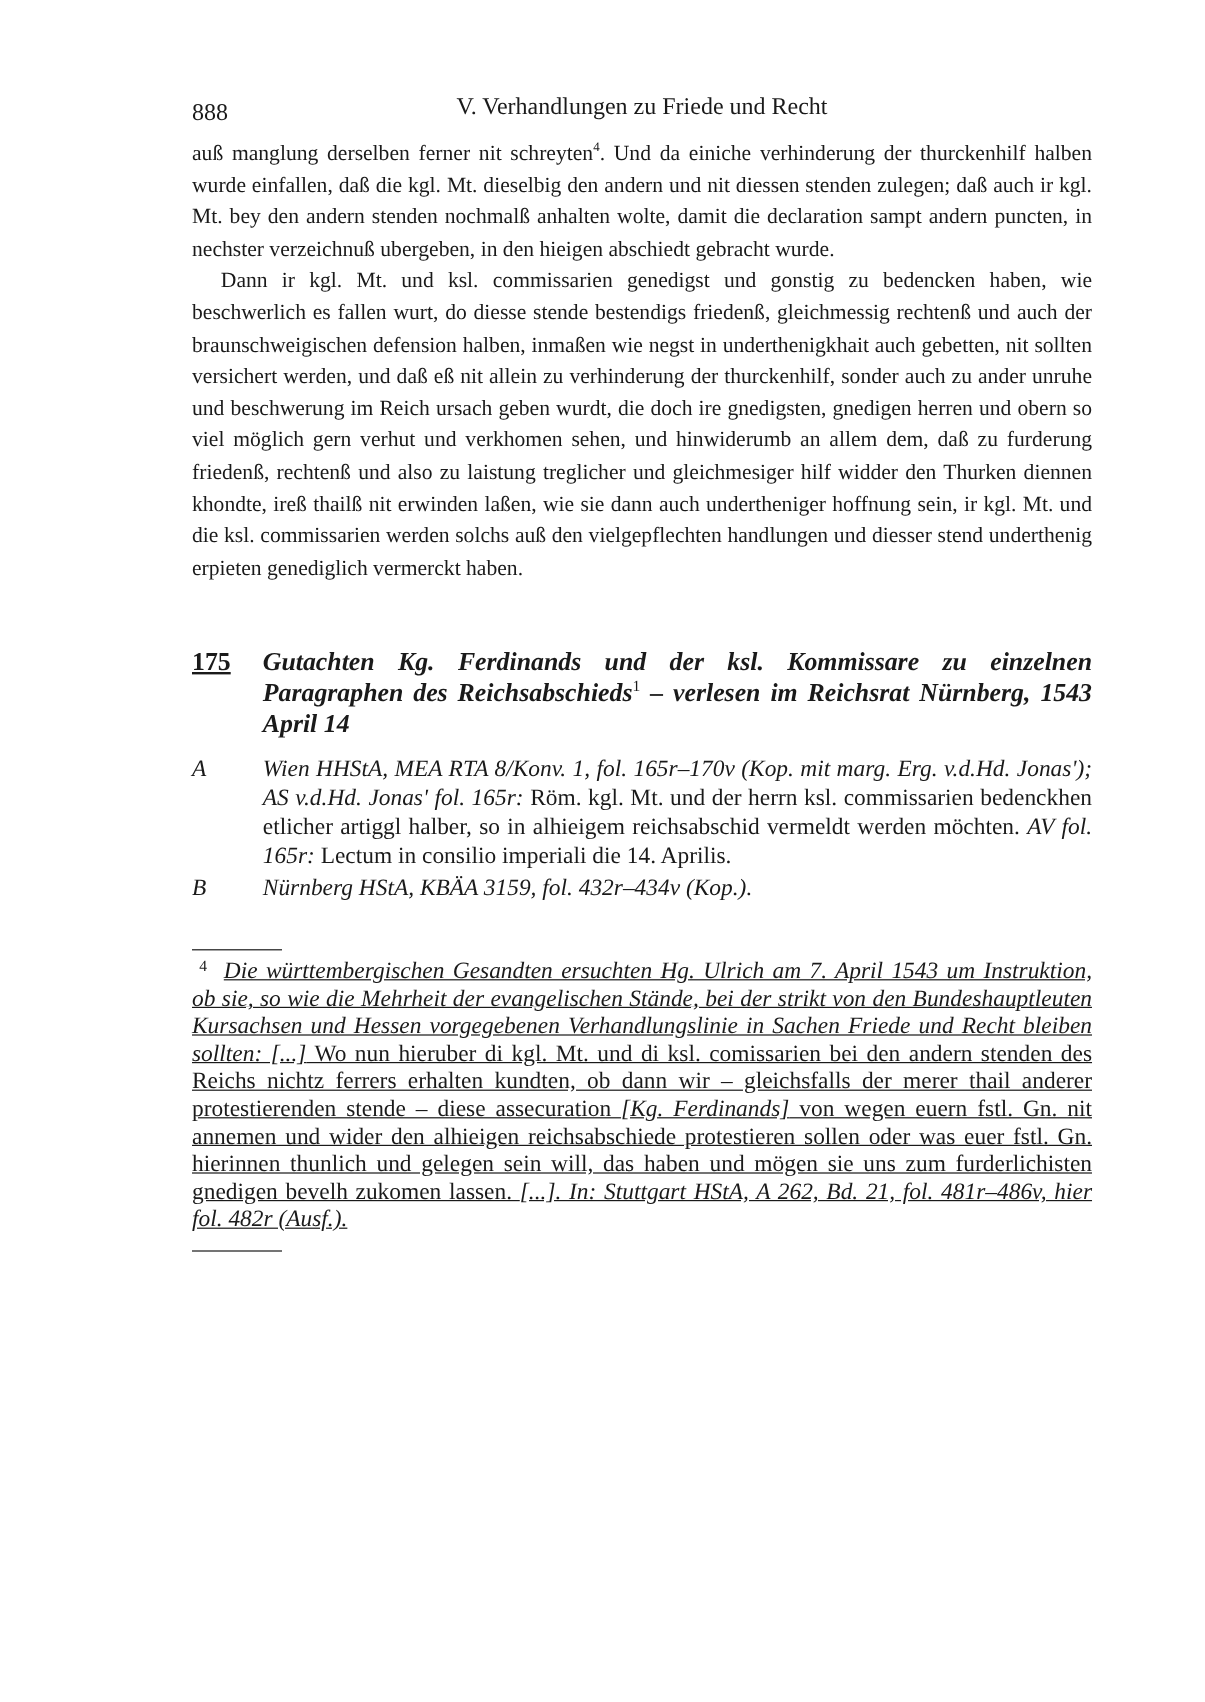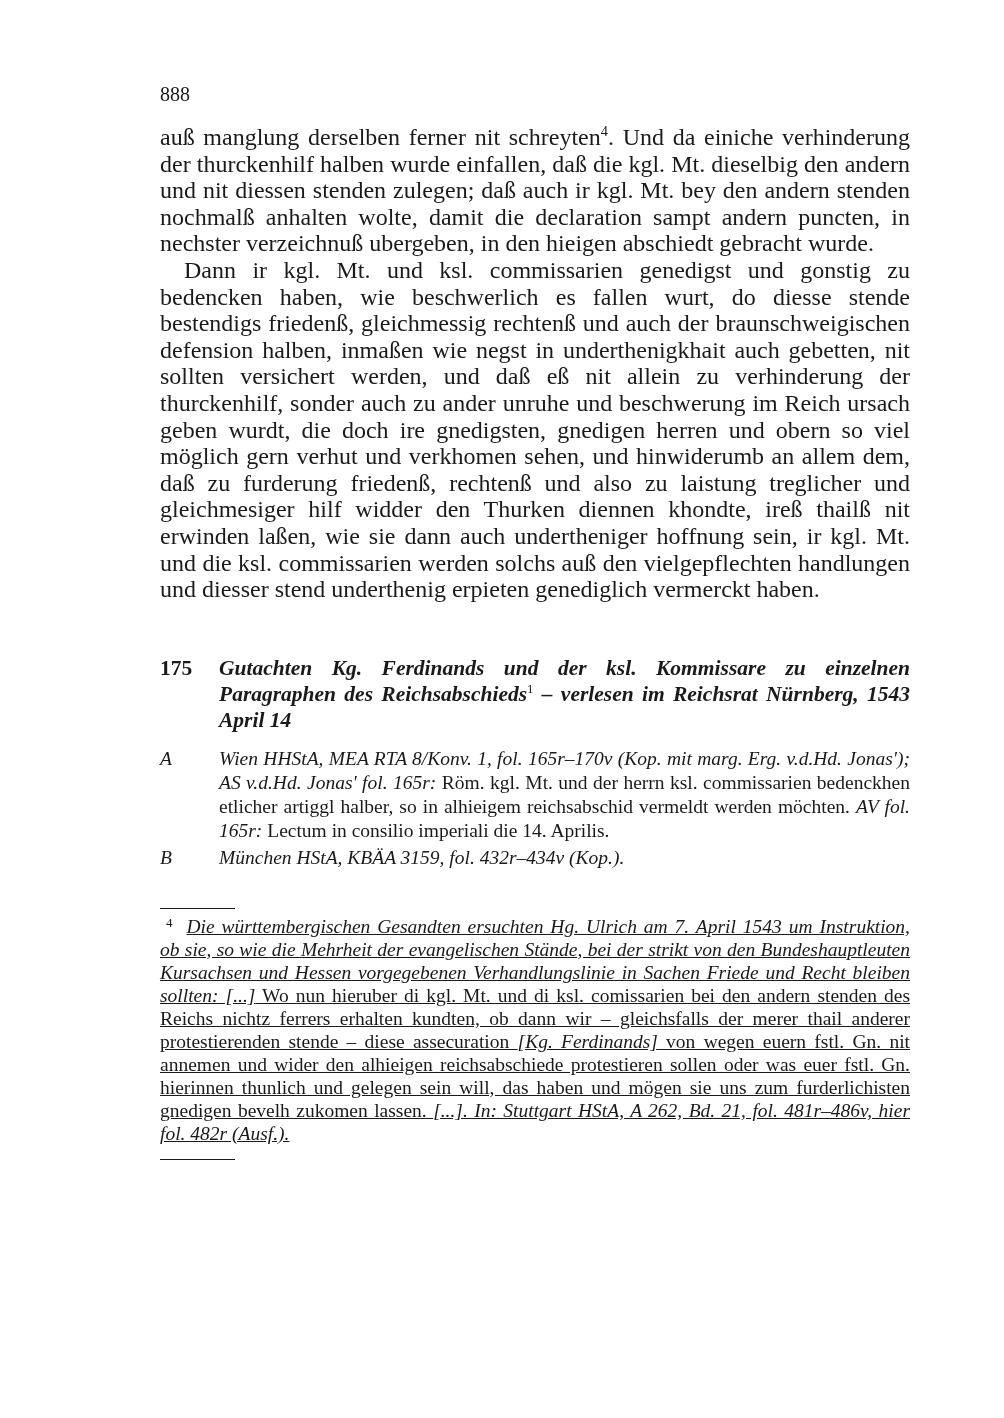--- a/index.html
+++ b/index.html
@@ -2,63 +2,64 @@
 <html><head>
 <meta charset="utf-8">
 <style>
   html, body { margin: 0; padding: 0; background: #ffffff; }
   body { width: 1004px; height: 1418px; position: relative; overflow: hidden;
          font-family: "Liberation Serif", "DejaVu Serif", serif; color: #1a1a1a; }
   .page { position: absolute; left: 160px; top: 78px; width: 750px; }
   .running-head { position: relative; height: 30px; font-size: 20px; }
   .page-number { position: absolute; left: 0; top: 5px; }
   .running-title { position: absolute; left: 0; right: 0; top: 0; text-align: center; }
-  .body-text { font-size: 24px; line-height: 26.6px; text-align: justify; margin-top: 16px; }
+  .body-text { font-size: 18px; line-height: 26.6px; text-align: justify; margin-top: 6px; }
   .body-text p { margin: 0; }
   .body-text p.indent { text-indent: 24px; }
   sup { font-size: 0.6em; line-height: 0; vertical-align: 0.65em; }
   .doc-heading { margin-top: 52px; display: flex; font-size: 21.5px; line-height: 26px; font-weight: bold; }
-  .doc-number { width: 59px; flex: none; }
+  .doc-number { width: 59px; flex: none; text-decoration: underline; }
   .doc-title { flex: 1; font-style: italic; text-align: justify; }
   .sources { margin-top: 14px; font-size: 19.5px; line-height: 24px; }
   .source { display: flex; }
   .source-letter { width: 59px; flex: none; font-style: italic; }
   .source-text { flex: 1; text-align: justify; }
   .it { font-style: italic; }
   .footnote-rule { width: 75px; height: 1px; background: #1a1a1a; margin-top: 38px; }
   .footnote { font-size: 19.5px; line-height: 23px; text-align: justify; margin-top: 6px; text-decoration: underline; }
   .fn-num { display: inline-block; width: 40px; text-align: center; font-size: 13px; vertical-align: 0.45em; line-height: 0; margin-left: 6px; margin-right: 14px; width: auto; }
   .footnote-rule.second { margin-top: 14px; }
 </style>
 </head>
 <body>
 
 <div class="page">
   <div class="running-head">
     <span class="page-number">888</span>
+    <span class="running-title">V. Verhandlungen zu Friede und Recht</span>
   </div>
 
   <div class="body-text">
     <p><span>auß manglung derselben ferner nit schreyten</span><sup>4</sup><span>. Und da einiche verhinderung der thurckenhilf halben wurde einfallen, daß die kgl. Mt. dieselbig den andern und nit diessen stenden zulegen; daß auch ir kgl. Mt. bey den andern stenden nochmalß anhalten wolte, damit die declaration sampt andern puncten, in nechster verzeichnuß ubergeben, in den hieigen abschiedt gebracht wurde.</span></p>
     <p class="indent">Dann ir kgl. Mt. und ksl. commissarien genedigst und gonstig zu bedencken haben, wie beschwerlich es fallen wurt, do diesse stende bestendigs friedenß, gleichmessig rechtenß und auch der braunschweigischen defension halben, inmaßen wie negst in underthenigkhait auch gebetten, nit sollten versichert werden, und daß eß nit allein zu verhinderung der thurckenhilf, sonder auch zu ander unruhe und beschwerung im Reich ursach geben wurdt, die doch ire gnedigsten, gnedigen herren und obern so viel möglich gern verhut und verkhomen sehen, und hinwiderumb an allem dem, daß zu furderung friedenß, rechtenß und also zu laistung treglicher und gleichmesiger hilf widder den Thurken diennen khondte, ireß thailß nit erwinden laßen, wie sie dann auch undertheniger hoffnung sein, ir kgl. Mt. und die ksl. commissarien werden solchs auß den vielgepflechten handlungen und diesser stend underthenig erpieten genediglich vermerckt haben.</p>
   </div>
 
   <div class="doc-heading">
     <span class="doc-number">175</span>
     <span class="doc-title"><span>Gutachten Kg. Ferdinands und der ksl. Kommissare zu einzelnen Paragraphen des Reichsabschieds</span><sup style="font-style:normal;font-weight:normal">1</sup><span> – verlesen im Reichsrat Nürnberg, 1543 April 14</span></span>
   </div>
 
   <div class="sources">
     <div class="source">
       <span class="source-letter">A</span>
       <span class="source-text"><span class="it">Wien HHStA, MEA RTA 8/Konv. 1, fol. 165r–170v (Kop. mit marg. Erg. v.d.Hd. Jonas'); AS v.d.Hd. Jonas' fol. 165r:</span><span> Röm. kgl. Mt. und der herrn ksl. commissarien bedenckhen etlicher artiggl halber, so in alhieigem reichsabschid vermeldt werden möchten. </span><span class="it">AV fol. 165r:</span><span> Lectum in consilio imperiali die 14. Aprilis.</span></span>
     </div>
     <div class="source" style="margin-top:3px">
       <span class="source-letter">B</span>
-      <span class="source-text it">München HStA, KBÄA 3159, fol. 432r–434v (Kop.).</span>
+      <span class="source-text it">Nürnberg HStA, KBÄA 3159, fol. 432r–434v (Kop.).</span>
     </div>
   </div>
 
   <div class="footnote-rule"></div>
   <div class="footnote"><span class="fn-num">4</span><span class="it">Die württembergischen Gesandten ersuchten Hg. Ulrich am 7. April 1543 um Instruktion, ob sie, so wie die Mehrheit der evangelischen Stände, bei der strikt von den Bundeshauptleuten Kursachsen und Hessen vorgegebenen Verhandlungslinie in Sachen Friede und Recht bleiben sollten: [...]</span><span> Wo nun hieruber di kgl. Mt. und di ksl. comissarien bei den andern stenden des Reichs nichtz ferrers erhalten kundten, ob dann wir – gleichsfalls der merer thail anderer protestierenden stende – diese assecuration </span><span class="it">[Kg. Ferdinands]</span><span> von wegen euern fstl. Gn. nit annemen und wider den alhieigen reichsabschiede protestieren sollen oder was euer fstl. Gn. hierinnen thunlich und gelegen sein will, das haben und mögen sie uns zum furderlichisten gnedigen bevelh zukomen lassen. </span><span class="it">[...]. In: Stuttgart HStA, A 262, Bd. 21, fol. 481r–486v, hier fol. 482r (Ausf.).</span></div>
 
   <div class="footnote-rule second"></div>
 </div>
 
 </body></html>

